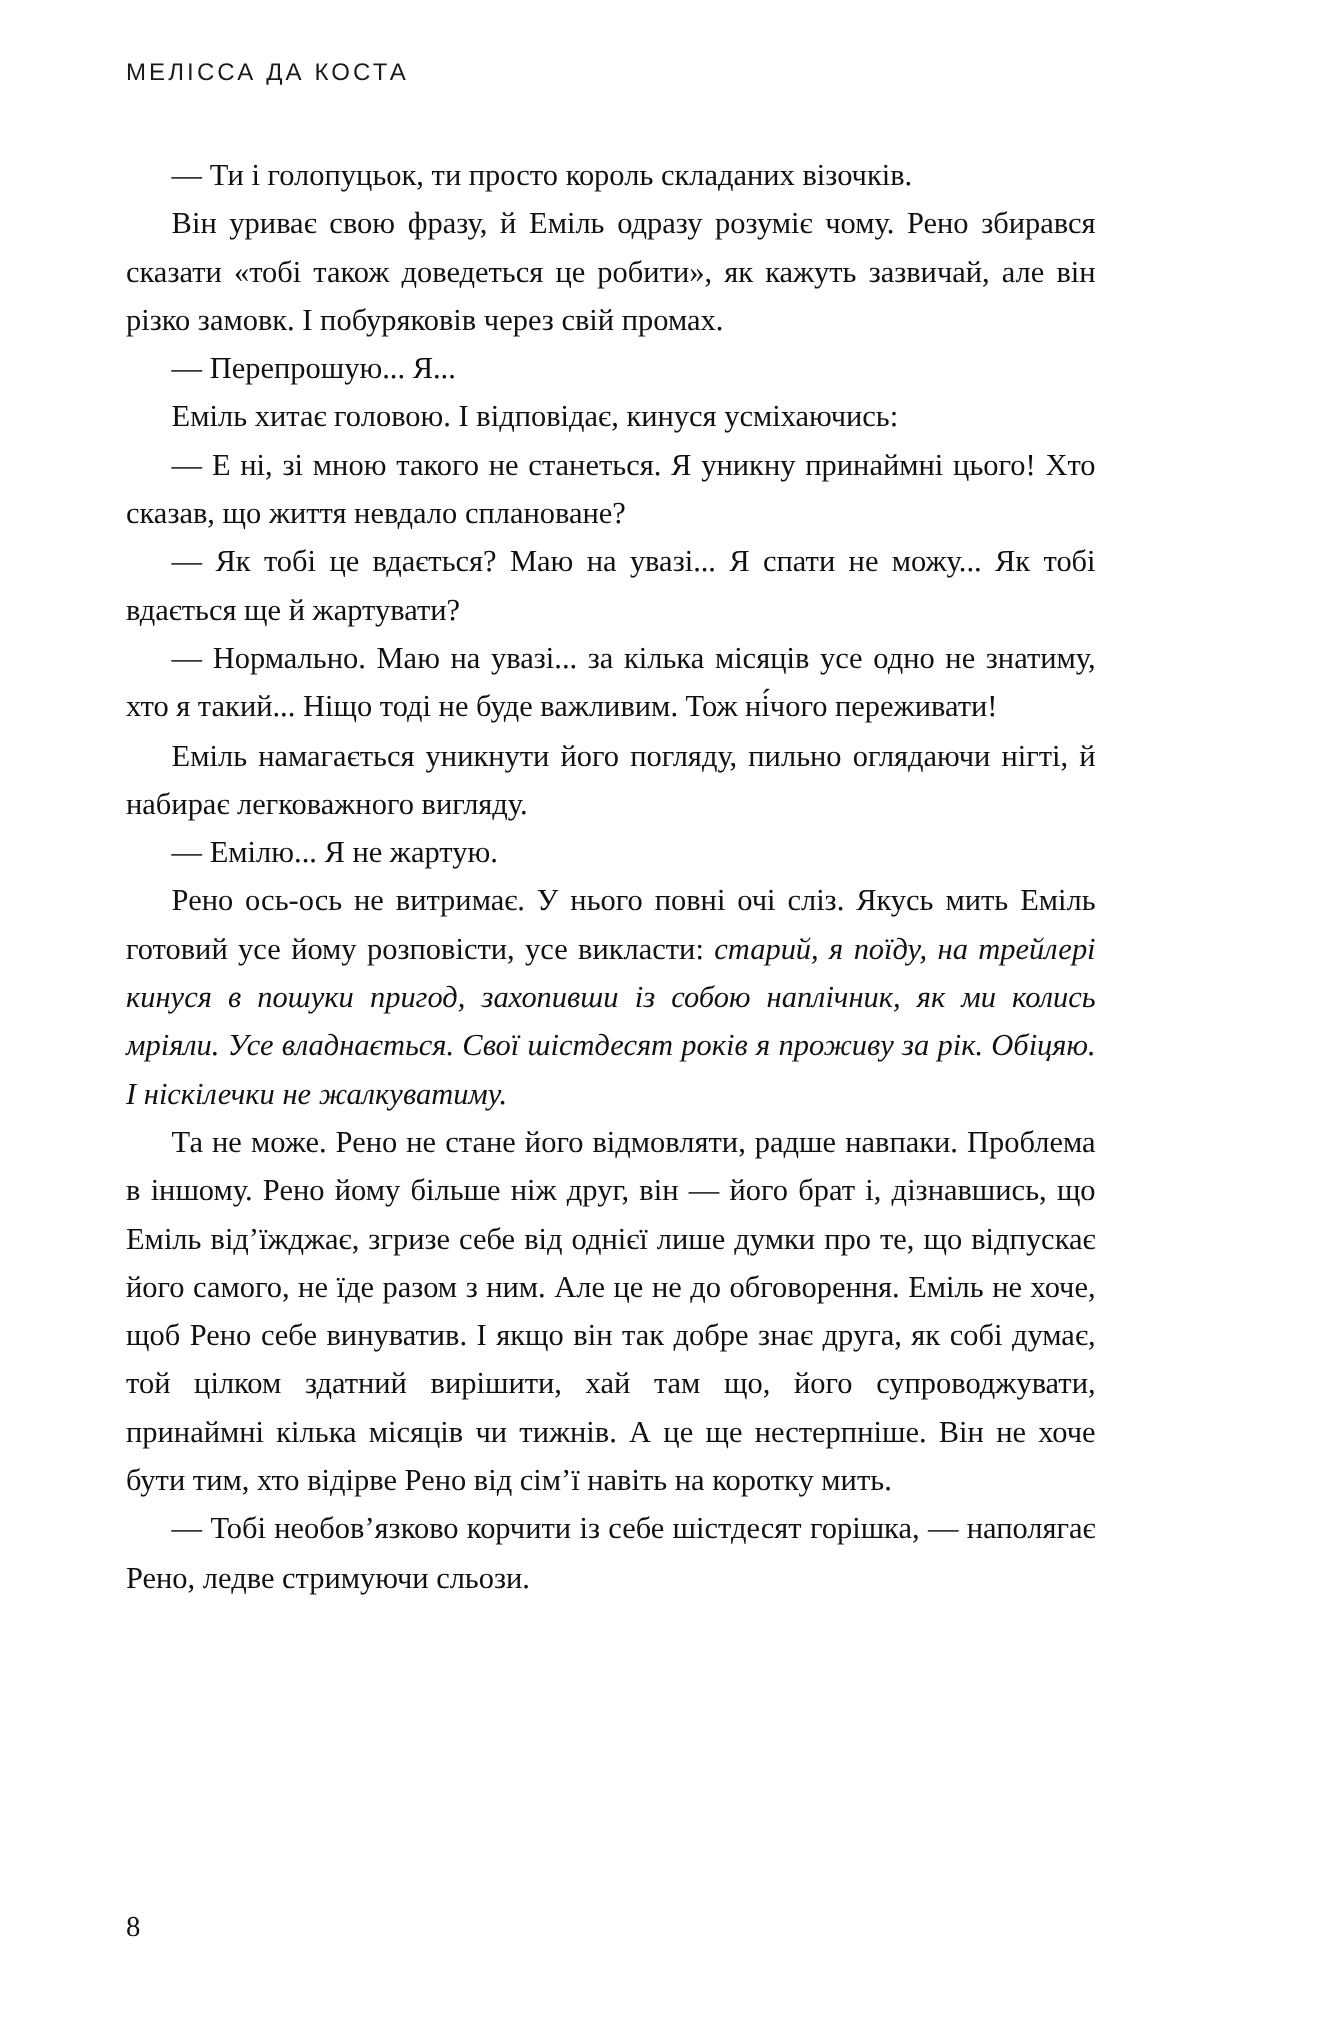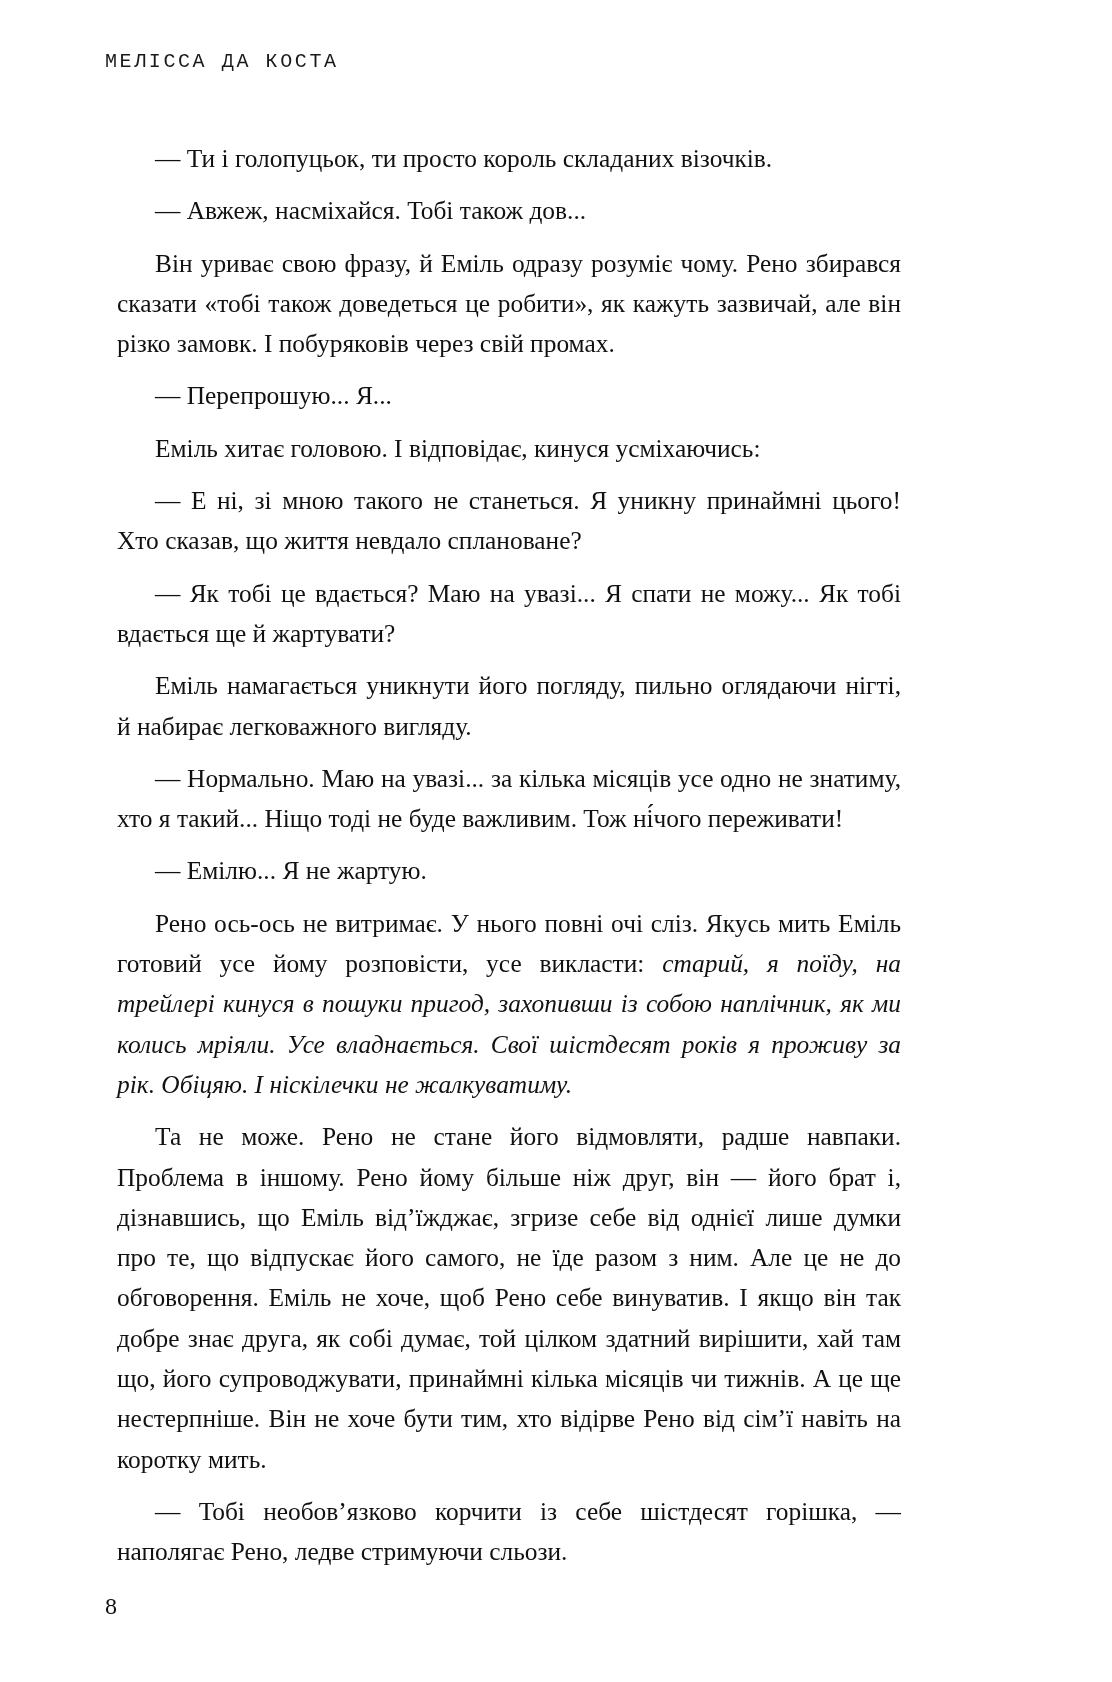--- a/index.html
+++ b/index.html
@@ -21,38 +21,38 @@
     height: 1682px;
     box-sizing: border-box;
   }
 
   
   .running-head {
     position: absolute;
     top: 50px;
     left: 105px;
     width: 810px;
-    font-family: Liberation Mono, monospace;
+    font-family: Liberation Sans, sans-serif;
     font-size: 20px;
     letter-spacing: 2.6px;
     color: #1a1a1a;
     text-transform: uppercase;
     white-space: nowrap;
   }
 
   
   .text-block {
     position: absolute;
     top: 126px;
     left: 105px;
     width: 808px;
   }
 
   .para {
-    margin: 12px;
+    margin: 0;
     font-size: 25.4px;
     line-height: 40.3px;
     text-align: justify;
     text-justify: inter-word;
     text-indent: 38px;
     hyphens: manual;
     -webkit-hyphens: manual;
     color: #111111;
   }
 
@@ -79,28 +79,27 @@
 </head>
 <body>
 
 <div class="page">
 
   <div class="running-head">МЕЛІССА ДА КОСТА</div>
 
   <div class="text-block">
 
     <p class="para short">— Ти і голопуцьок, ти просто король складаних візочків.</p>
-    <p class="para short">— Авжеж, насміхайся. Тобі також дов...</p>
     <p class="para">Він уриває свою фразу, й Еміль одразу розуміє чому. Рено збирався сказати «тобі також доведеться це робити», як кажуть зазвичай, але він різко замовк. І побуряковів через свій промах.</p>
     <p class="para short">— Перепрошую... Я...</p>
     <p class="para short">Еміль хитає головою. І відповідає, кинуся усміхаючись:</p>
     <p class="para">— Е ні, зі мною такого не станеться. Я уникну принаймні цього! Хто сказав, що життя невдало сплановане?</p>
     <p class="para">— Як тобі це вдається? Маю на увазі... Я спати не можу... Як тобі вдається ще й жартувати?</p>
+    <p class="para">— Нормально. Маю на увазі... за кілька місяців усе одно не знатиму, хто я такий... Ніщо тоді не буде важливим. Тож ні́чого переживати!</p>
     <p class="para">Еміль намагається уникнути його погляду, пильно оглядаючи нігті, й набирає легковажного вигляду.</p>
-    <p class="para">— Нормально. Маю на увазі... за кілька місяців усе одно не знатиму, хто я такий... Ніщо тоді не буде важливим. Тож ні́чого переживати!</p>
     <p class="para short">— Емілю... Я не жартую.</p>
 
     <p class="para"><span>Рено ось-ось не витримає. У нього повні очі сліз. Якусь мить Еміль готовий усе йому розповісти, усе викласти: </span><em>старий, я поїду, на трейлері кинуся в пошуки пригод, захопивши із собою наплічник, як ми колись мріяли. Усе владнається. Свої шістдесят років я проживу за рік. Обіцяю. І ніскілечки не жалкуватиму.</em><span></span></p>
 
     <p class="para">Та не може. Рено не стане його відмовляти, радше навпаки. Проблема в іншому. Рено йому більше ніж друг, він — його брат і, дізнавшись, що Еміль від’їжджає, згризе себе від однієї лише думки про те, що відпускає його самого, не їде разом з ним. Але це не до обговорення. Еміль не хоче, щоб Рено себе винуватив. І якщо він так добре знає друга, як собі думає, той цілком здатний вирішити, хай там що, його супроводжувати, принаймні кілька місяців чи тижнів. А це ще нестерпніше. Він не хоче бути тим, хто відірве Рено від сім’ї навіть на коротку мить.</p>
     <p class="para">— Тобі необов’язково корчити із себе шістдесят горішка, — наполягає Рено, ледве стримуючи сльози.</p>
 
   </div>
 
   <div class="folio">8</div>

